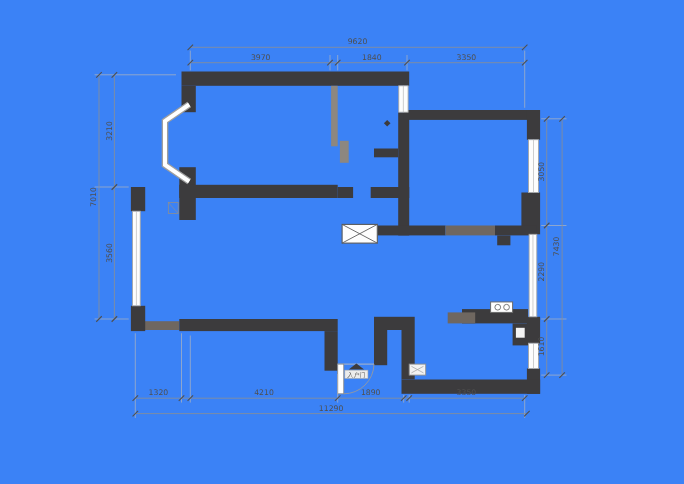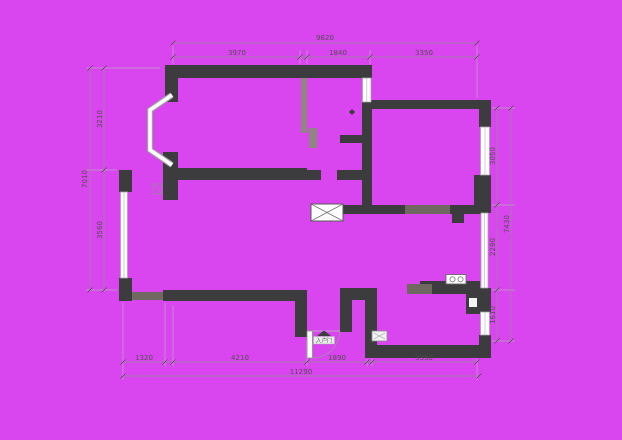--- a/index.html
+++ b/index.html
@@ -1,17 +1,17 @@
 <!DOCTYPE html>
 <html><head>
 <meta charset="utf-8">
 <style>
   html,body{margin:0;padding:0;}
   body{background:#e9e8e7;font-family:"DejaVu Sans",sans-serif;}
-  .canvas{position:relative;width:622px;height:440px;background:#d946ef;overflow:hidden;}
+  .canvas{position:relative;width:622px;height:440px;background:#3b82f6;overflow:hidden;}
   svg{display:block;}
   svg text{font-family:"DejaVu Sans",sans-serif;font-size:7px;fill:#4f4f4f;}
   svg text.small{font-size:5.5px;fill:#555;}
   .dimline{stroke:#8f8f8f;stroke-width:0.7;fill:none;}
   .extline{stroke:#b8b8b8;stroke-width:0.6;fill:none;}
   .tick{stroke:#4f4f4f;stroke-width:1;}
   .wall{fill:#3c3b3d;}
   .wallmed{fill:#6f6760;}
   .walllight{fill:#8d8780;}
   .winrect{fill:#fdfdfd;stroke:#a6a6a6;stroke-width:0.8;}

